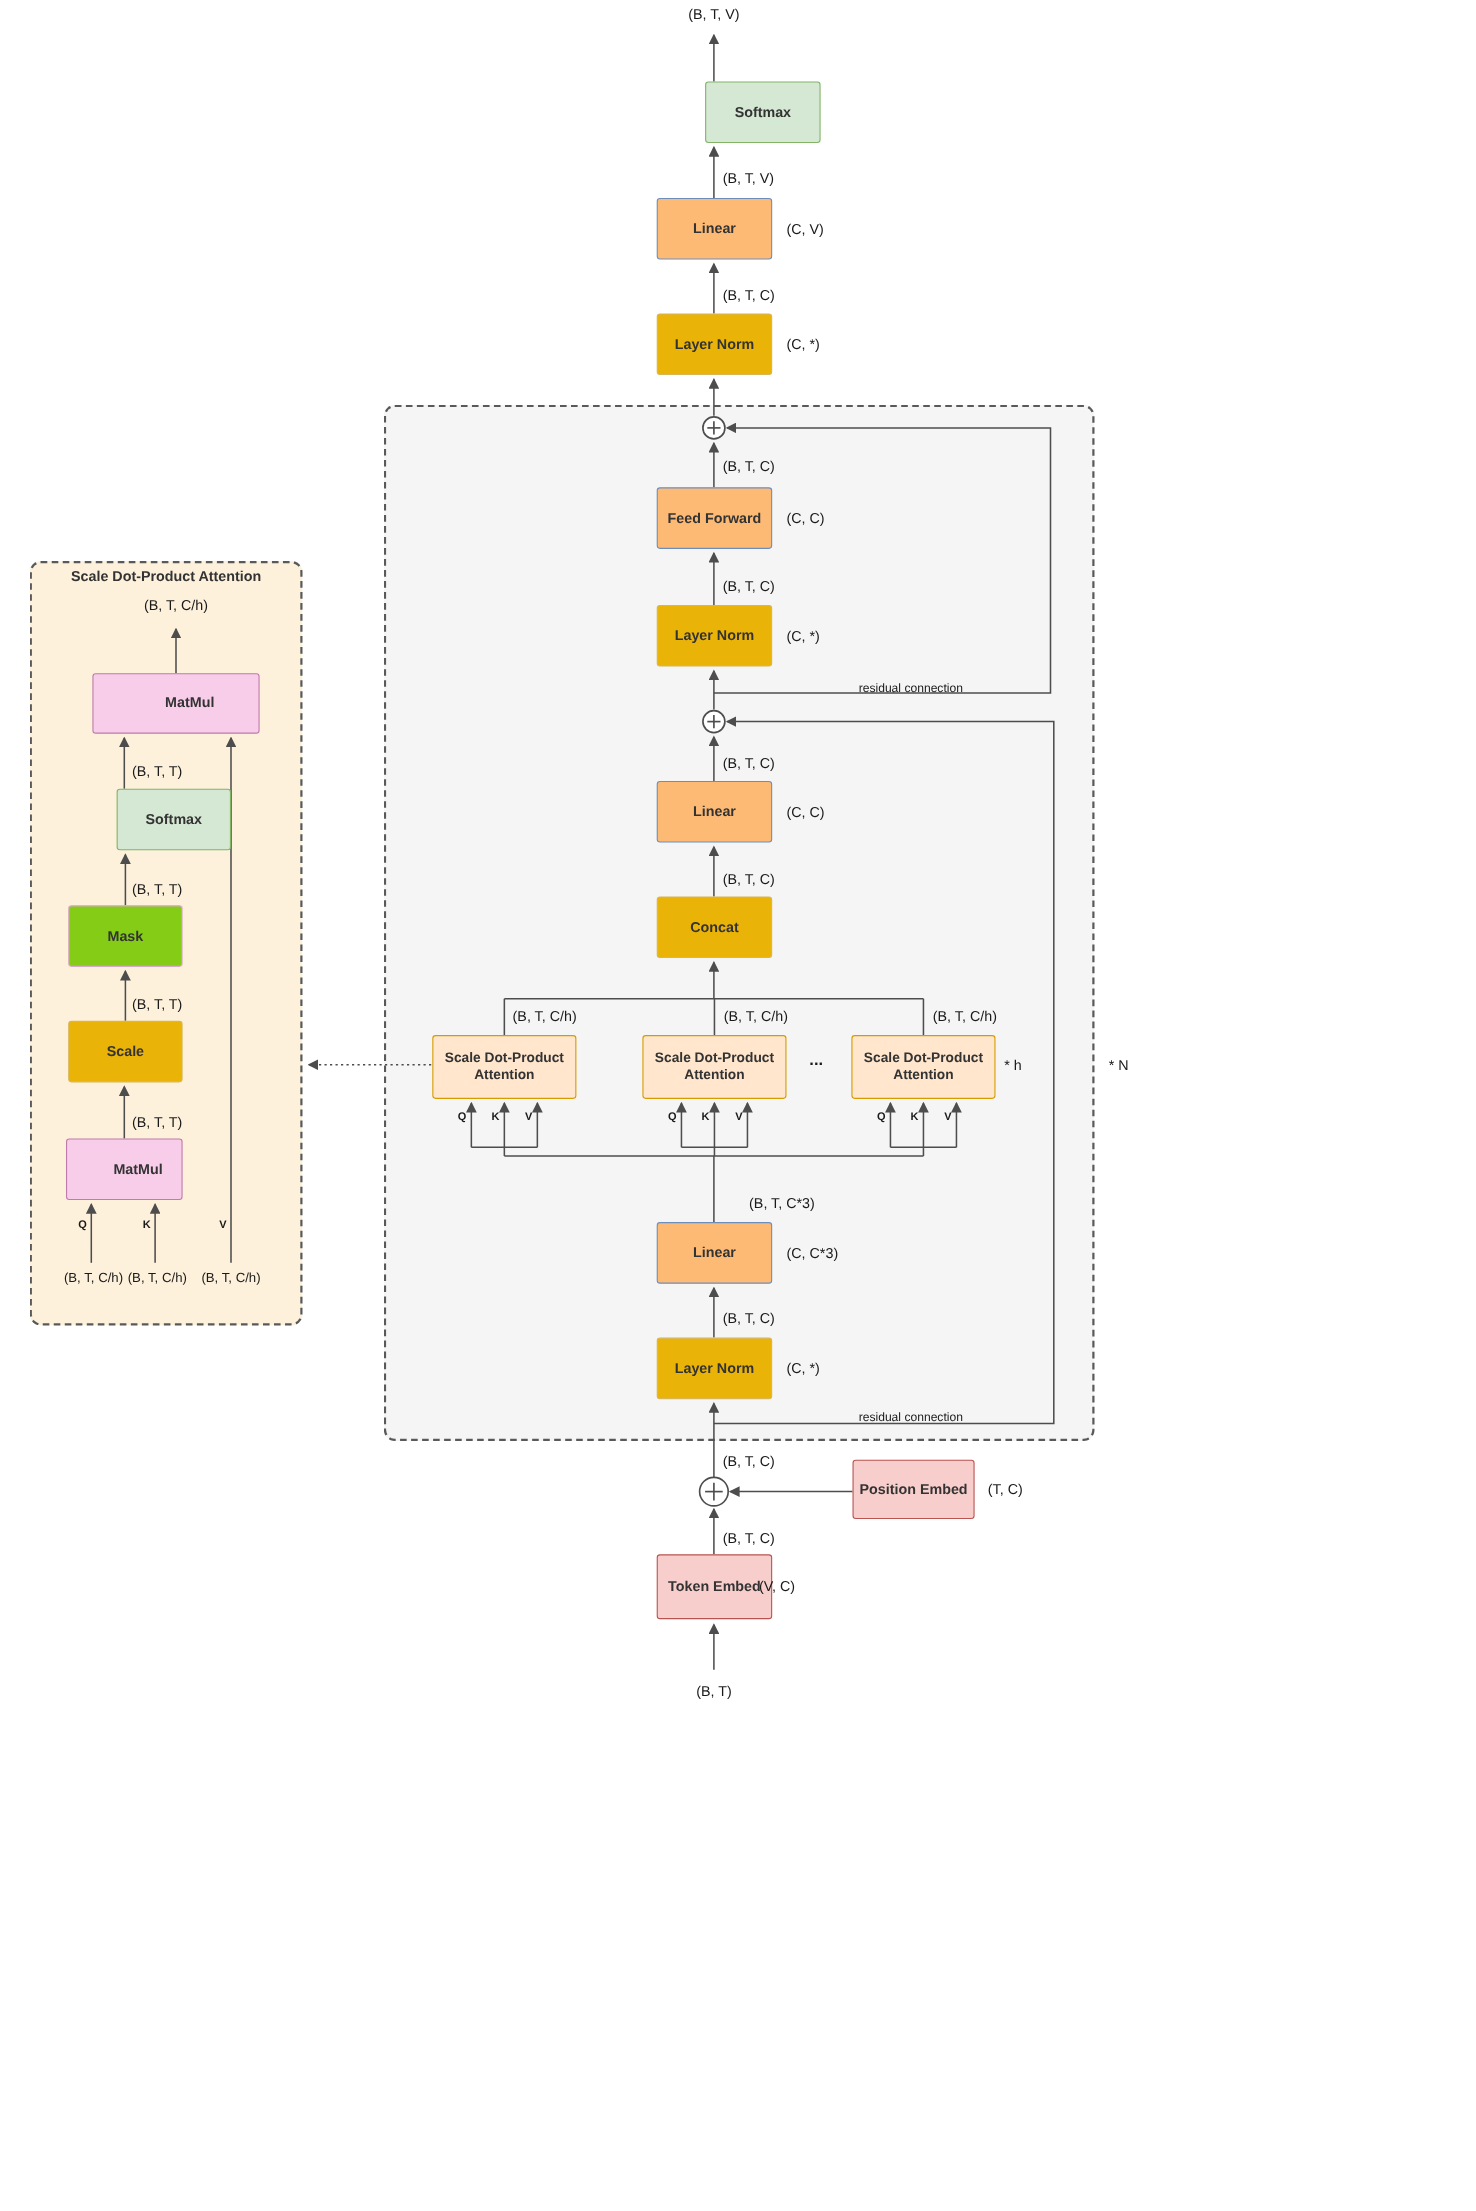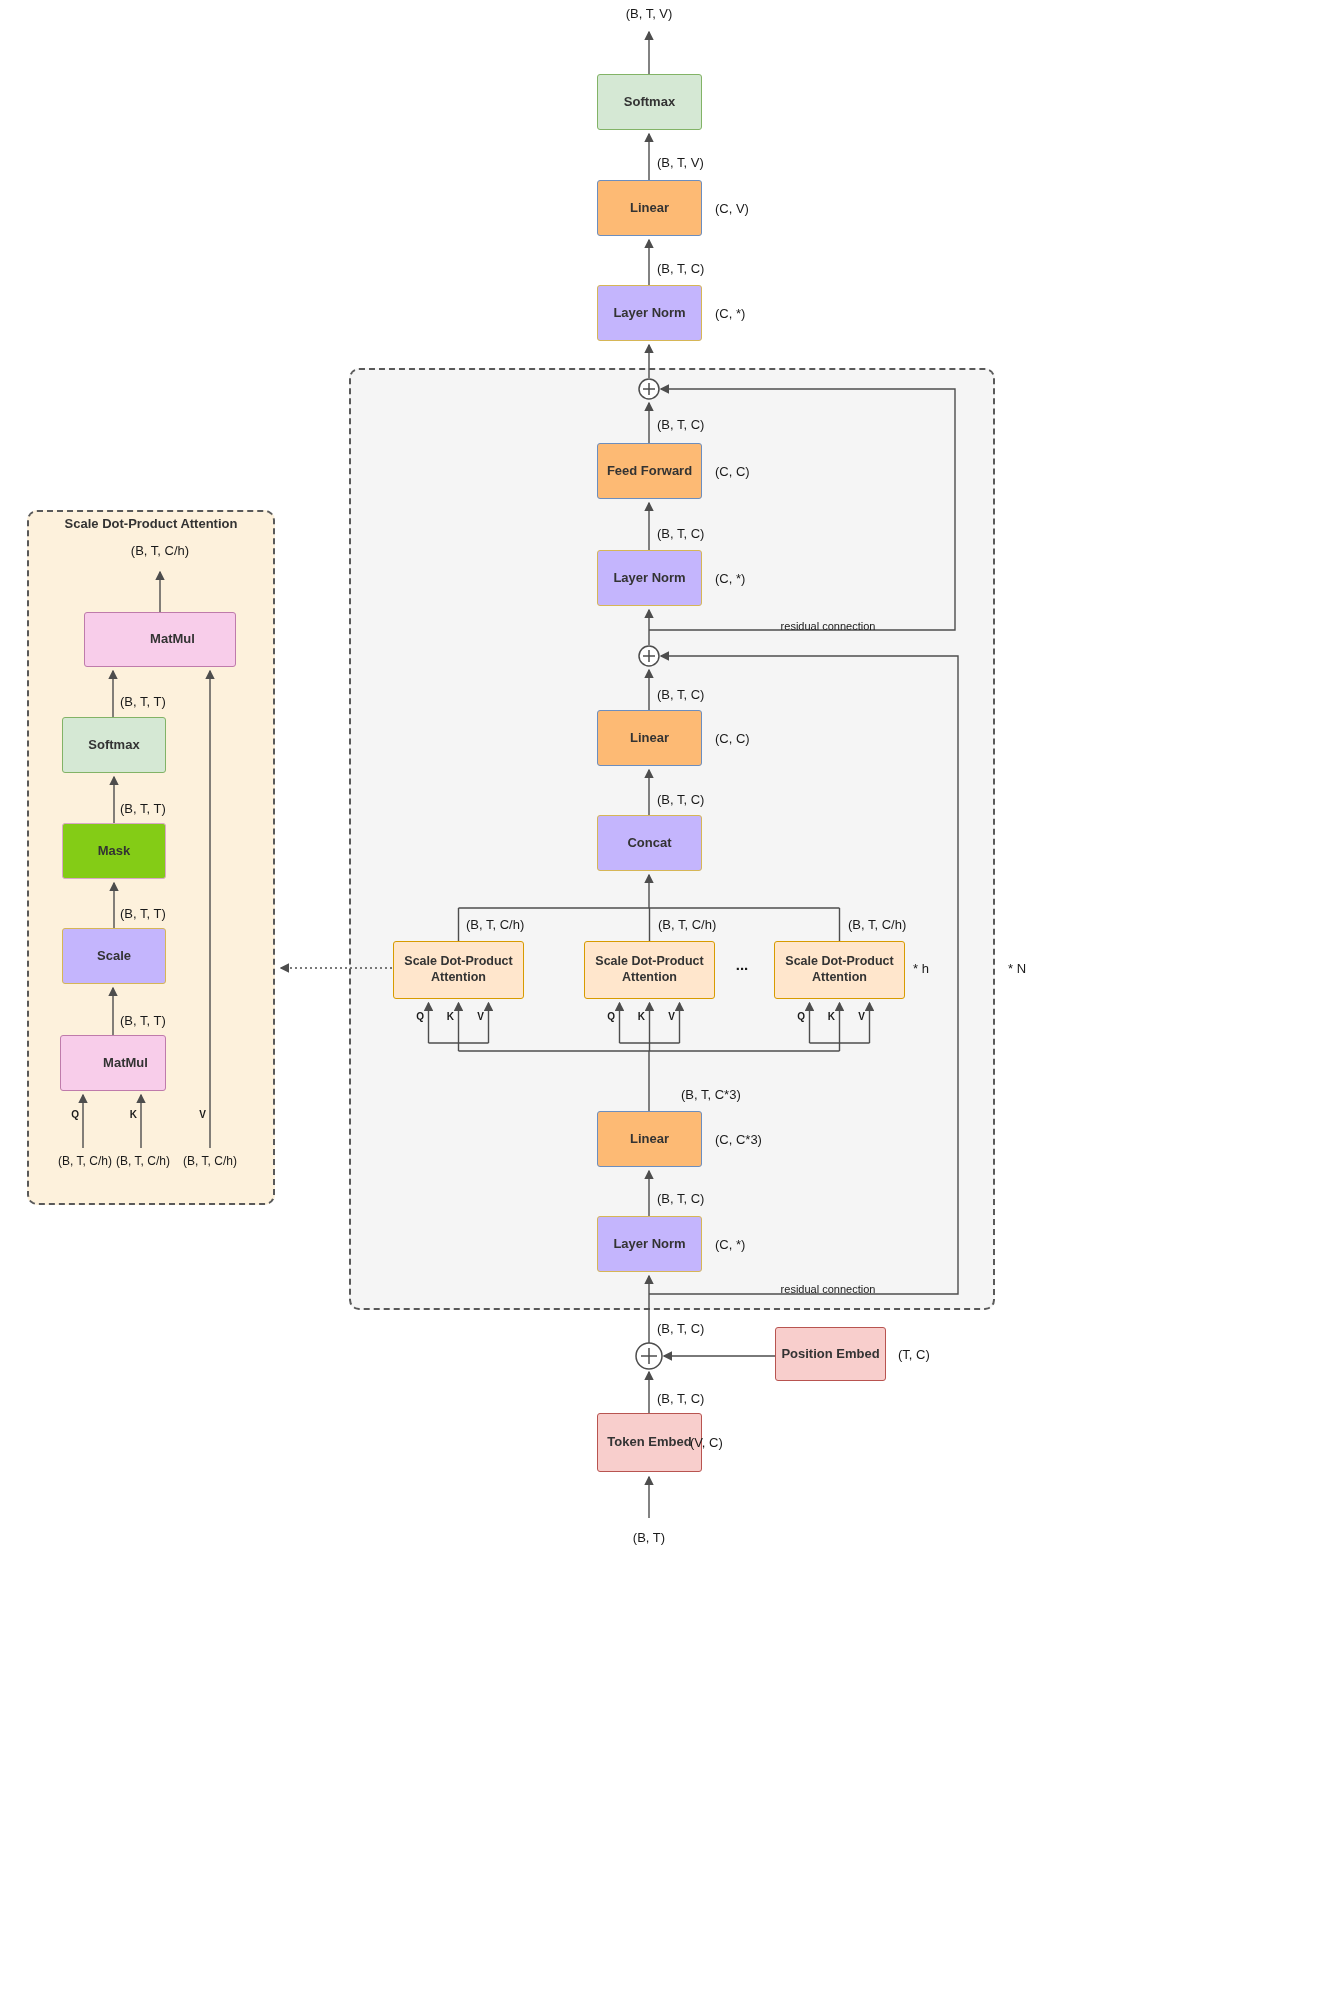--- a/index.html
+++ b/index.html
@@ -4,23 +4,23 @@
 <style>
   html,body{margin:0;padding:0;background:#ffffff;font-family:"Liberation Sans",sans-serif;}
   .canvas{position:relative;width:1342px;height:2010px;background:#ffffff;overflow:hidden;}
   .container{position:absolute;border:2px dashed #595959;border-radius:10px;box-sizing:border-box;z-index:1;}
   .block-bg{background:#f5f5f5;}
   .panel-bg{background:#fdf1dc;}
   .wires{position:absolute;left:0;top:0;z-index:2;pointer-events:none;}
   .box{position:absolute;display:flex;align-items:center;justify-content:center;text-align:center;
        font-weight:bold;font-size:13px;color:#333333;border-radius:3px;box-sizing:border-box;
        z-index:3;padding:2px;line-height:1.25;}
-  .green{background:#d5e8d4;border:1.5px solid #82b366;}
+  .green{background:#d5e8d4;border:1.5px solid #82b366;margin-left:44px;}
   .blue{background:#fdba74;border:1.5px solid #6c8ebf;}
-  .yellow{background:#c4b5fd;border:1.5px solid #d6b656;}
+  .yellow{background:#eab308;border:1.5px solid #d6b656;}
   .red{background:#f8cecc;border:1.5px solid #b85450;}
   .tan{background:#ffe6cc;border:1.5px solid #d79b00;font-size:12.5px;}
   .pink{background:#f8cdea;border:1.5px solid #bf7bab;padding-left:27px;}
   .lpink{background:#84cc16;border:1.5px solid #d9a7c7;}
   .elabel{position:absolute;font-size:13px;color:#1a1a1a;transform:translateY(-50%);
           white-space:nowrap;z-index:3;}
   .center{transform:translate(-50%,-50%);}
   .small{font-size:11px;}
   .bold{font-weight:bold;}
   .qkv{position:absolute;font-size:10px;font-weight:bold;color:#1a1a1a;

